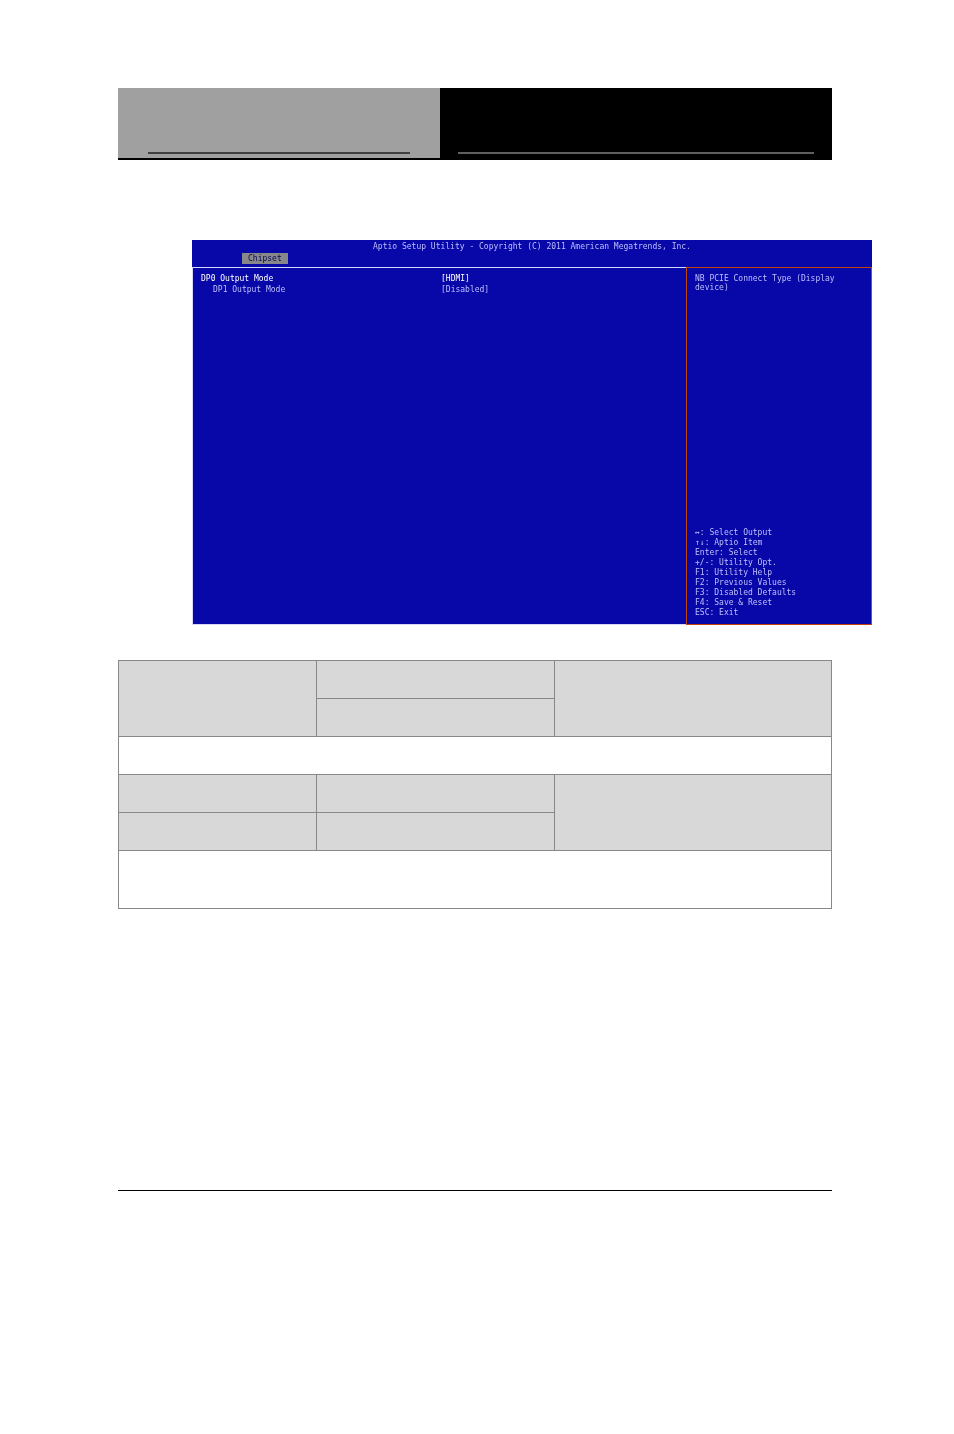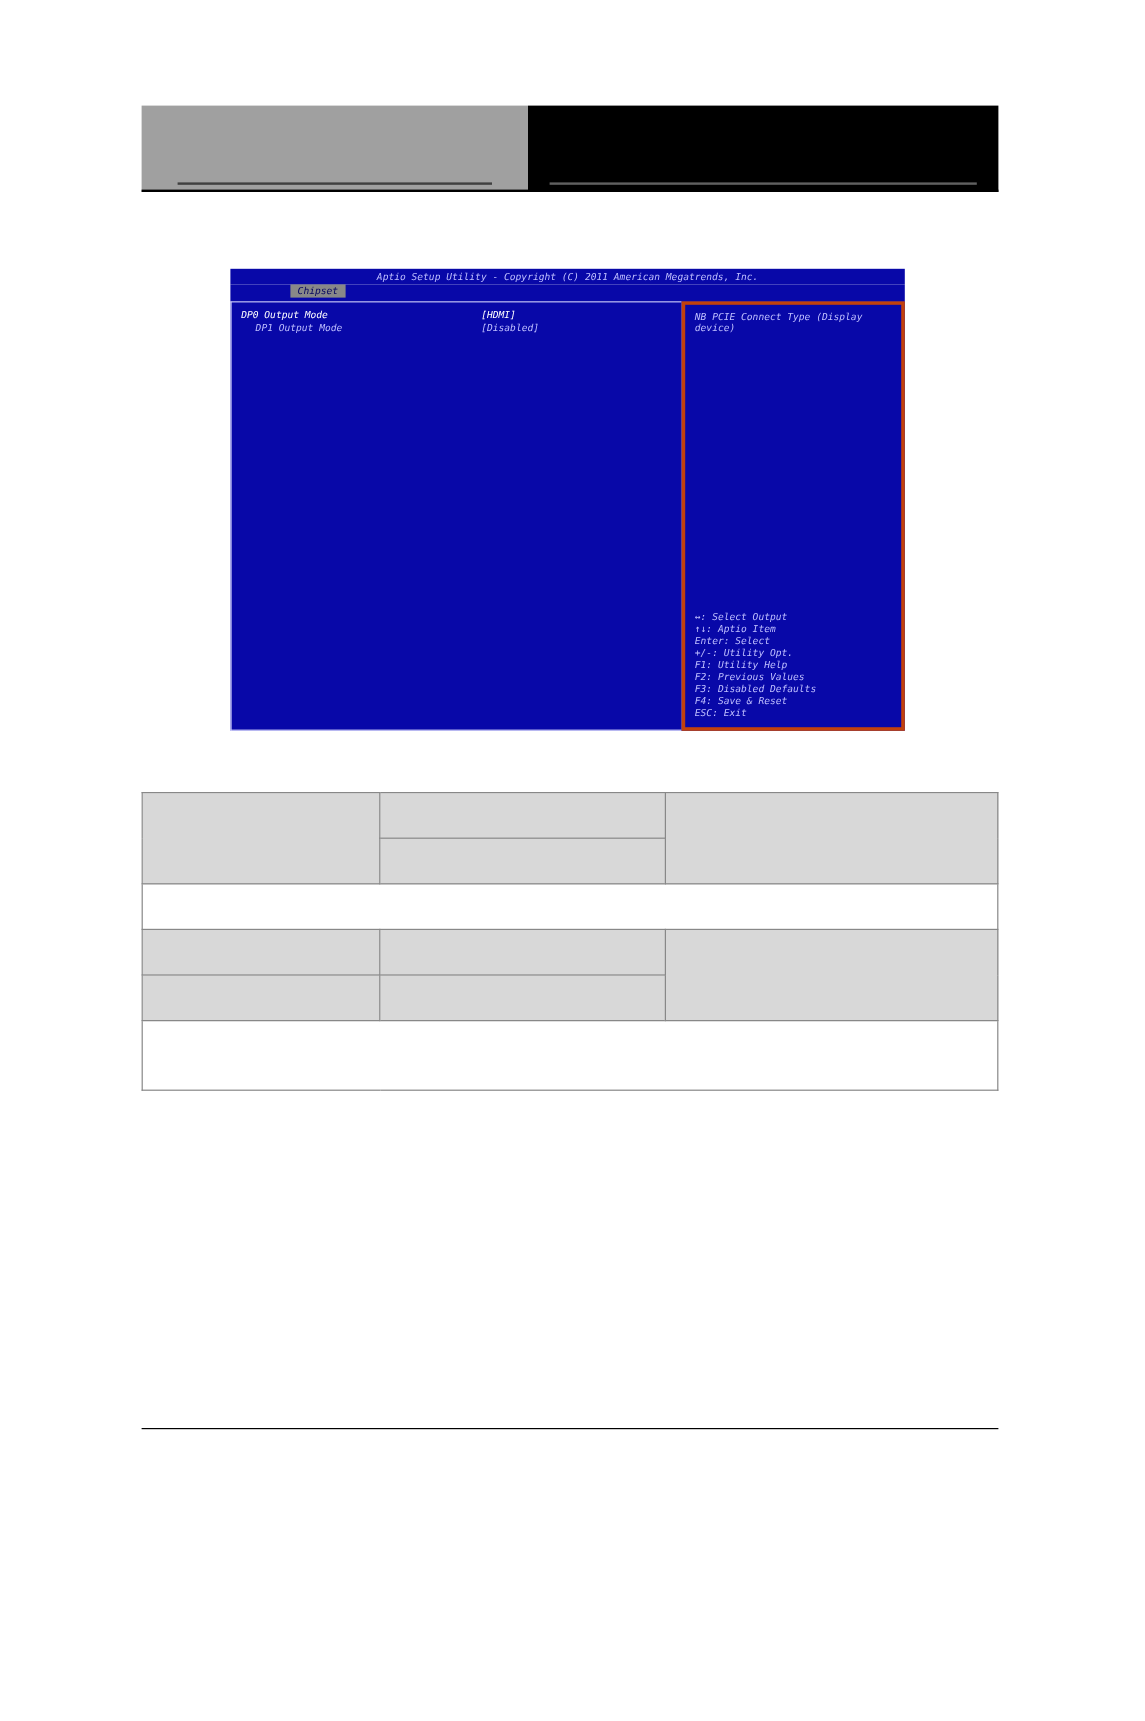--- a/index.html
+++ b/index.html
@@ -4,29 +4,29 @@
   <style>
     * { margin: 0; padding: 0; box-sizing: border-box; }
     body { width: 954px; height: 1434px; background: #fff; font-family: Arial, sans-serif; position: relative; }
     
     .header-bar { position: absolute; top: 88px; left: 118px; width: 714px; height: 72px; display: flex; }
     .header-gray { width: 322px; height: 100%; background: #a0a0a0; border-bottom: 2px solid #000; position: relative; }
     .header-gray::after { content: ''; position: absolute; bottom: 4px; left: 30px; width: 262px; height: 2px; background: #404040; }
     .header-black { flex: 1; height: 100%; background: #000; border-bottom: 2px solid #000; position: relative; }
     .header-black::after { content: ''; position: absolute; bottom: 4px; left: 18px; width: 356px; height: 2px; background: #606060; }
     
-    .bios-container { position: absolute; top: 224px; left: 192px; width: 562px; height: 404px; font-family: monospace; font-size: 8px; font-style: italic; }
+    .bios-container { position: absolute; top: 240px; left: 192px; width: 680px; height: 404px; font-family: monospace; font-size: 8px; }
     .bios-title { background: #0808a8; color: #bfbfff; text-align: center; padding: 2px 0; }
     .bios-tabs { background: #0808a8; height: 14px; position: relative; text-align: right; }
     .bios-tab { position: absolute; left: 50px; top: 0; background: #888; color: #060660; padding: 1px 6px; font-size: 8px; }
     .bios-body { display: flex; height: 358px; }
     .bios-left { flex: 1; background: #0808a8; border: 1px solid #d8d8ff; border-right: none; padding: 6px 8px; color: #bfbfff; }
-    .bios-right { width: 186px; background: #0808a8; border: 3px solid #c2410c; padding: 6px 8px; color: #bfbfff; display: flex; flex-direction: column; justify-content: space-between; }
+    .bios-right { width: 186px; background: #0808a8; border: 1px solid #c2410c; padding: 6px 8px; color: #bfbfff; display: flex; flex-direction: column; justify-content: space-between; }
     .bios-footer { background: #0808a8; color: #7878c8; text-align: center; padding: 2px 0; font-size: 8px; }
-    .bios-row { display: flex; margin-bottom: 2px; }
+    .bios-row { display: flex; margin-bottom: 2px; gap: 40px; }
     .bios-label { width: 200px; color: #ffffff; }
     .bios-label.normal { color: #bfbfff; padding-left: 12px; }
     .bios-value { color: #ffffff; }
     .bios-value.normal { color: #bfbfff; }
     .bios-help-top { color: #bfbfff; }
     .bios-help-bottom { color: #bfbfff; }
     .bios-help-line { margin-bottom: 1px; }
     
     .info-table { position: absolute; top: 660px; left: 118px; width: 714px; border-collapse: collapse; }
     .info-table td { border: 1px solid #888; padding: 12px 8px; font-size: 12px; vertical-align: middle; }

